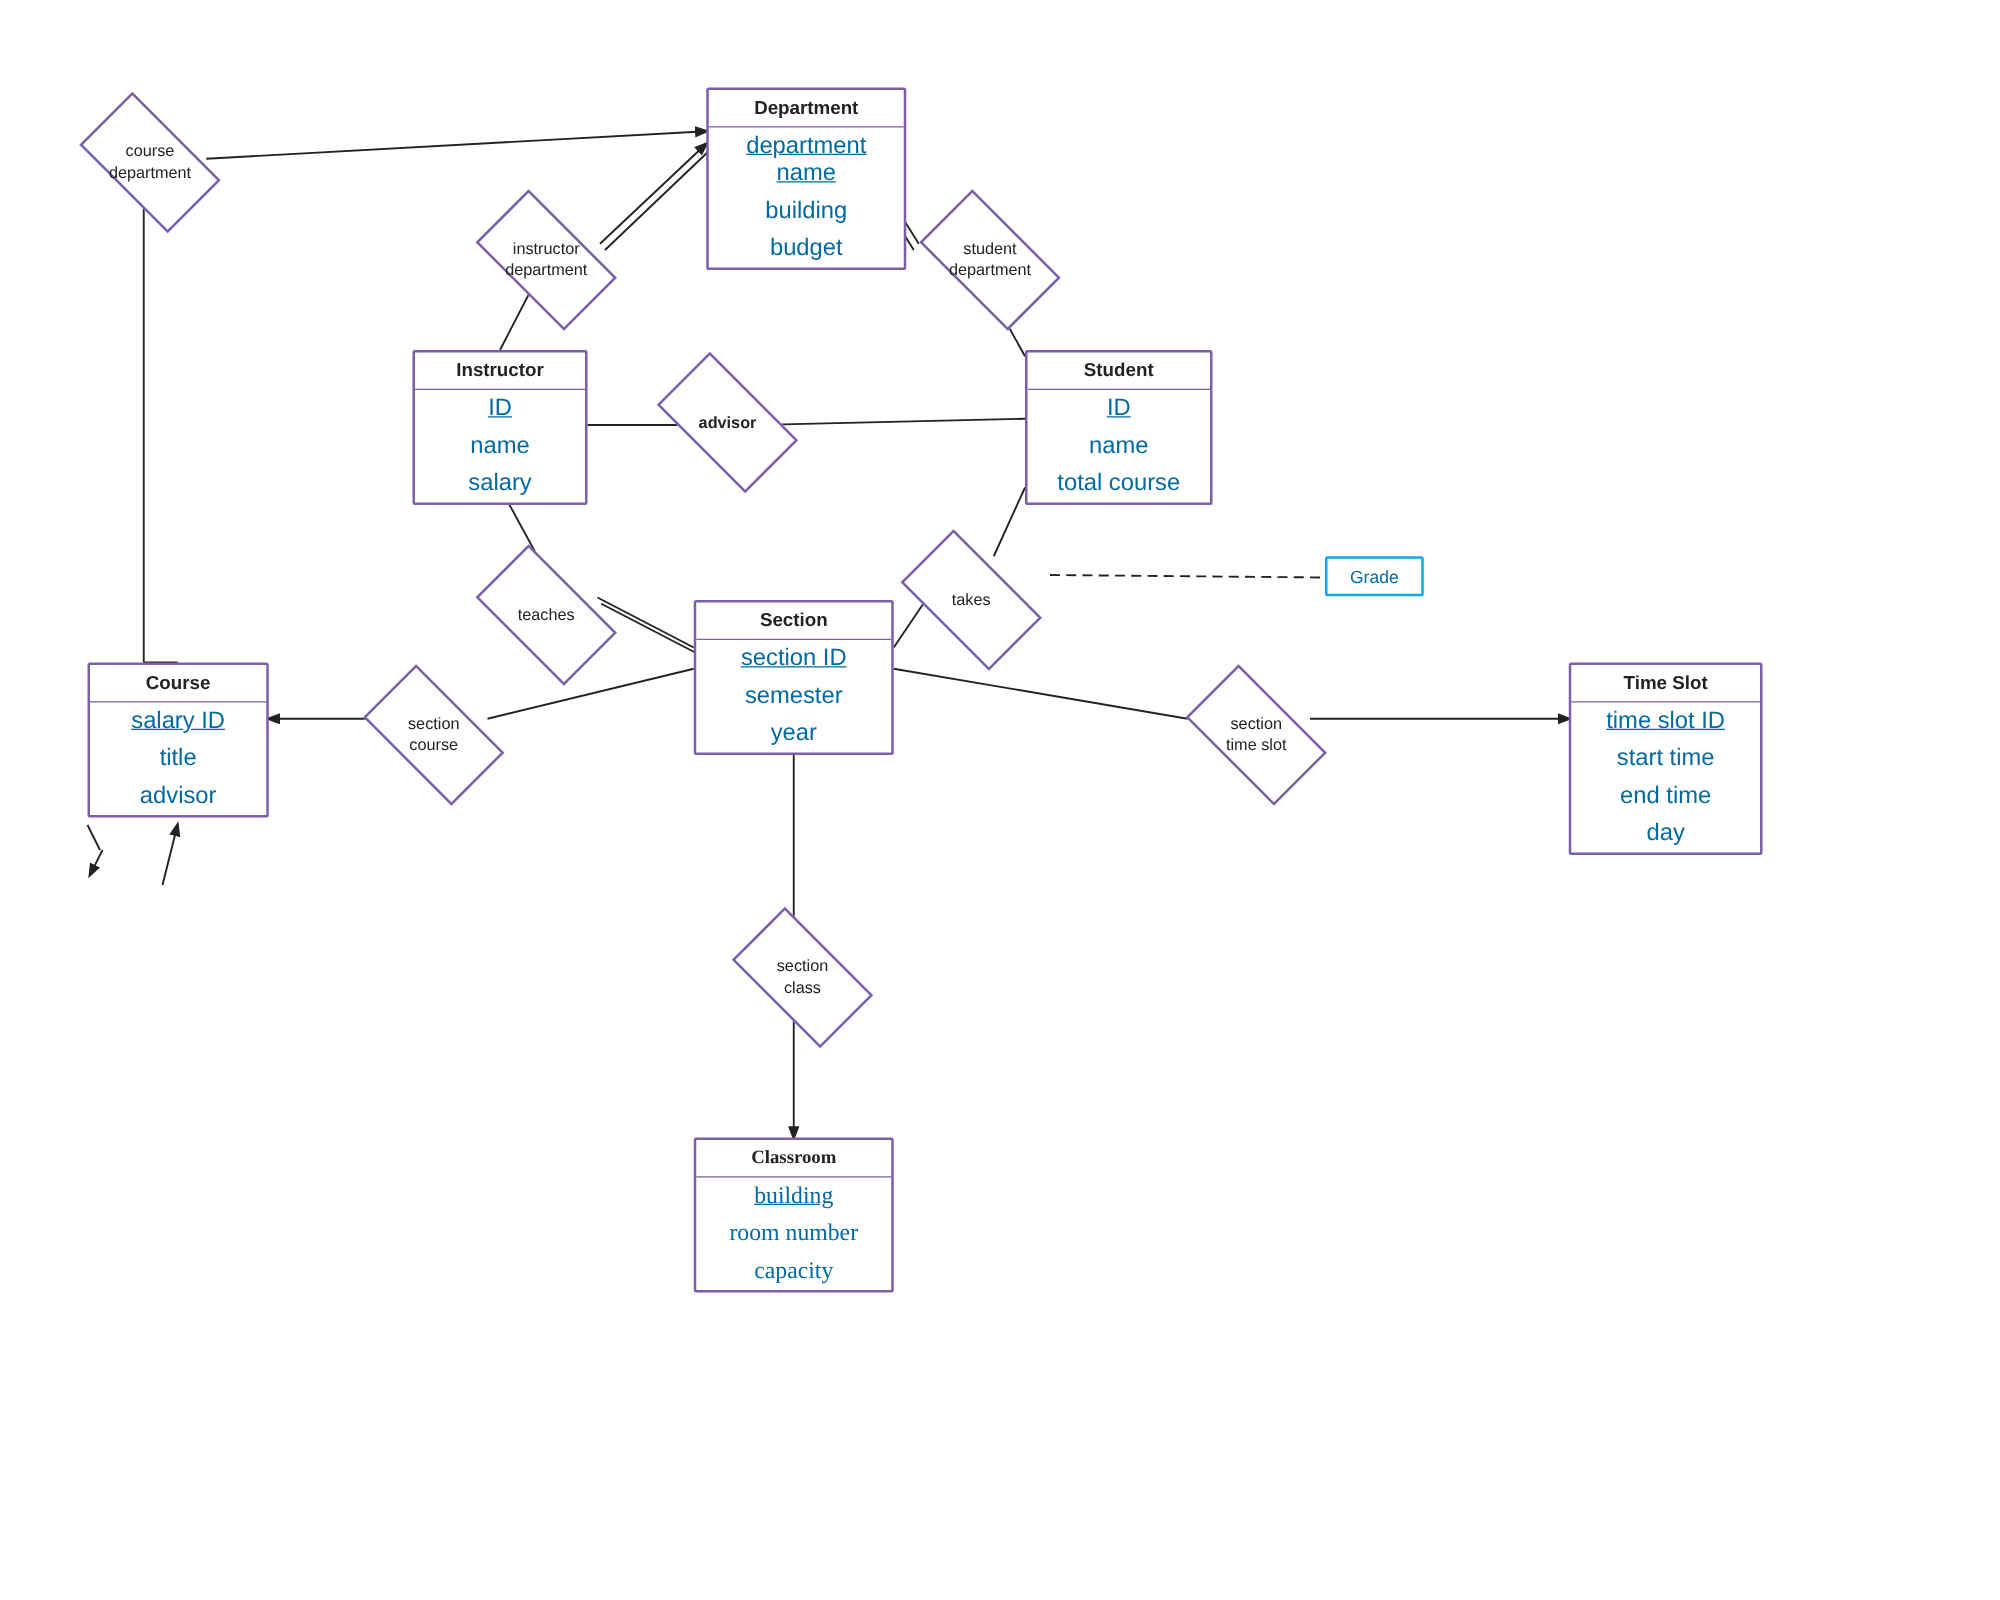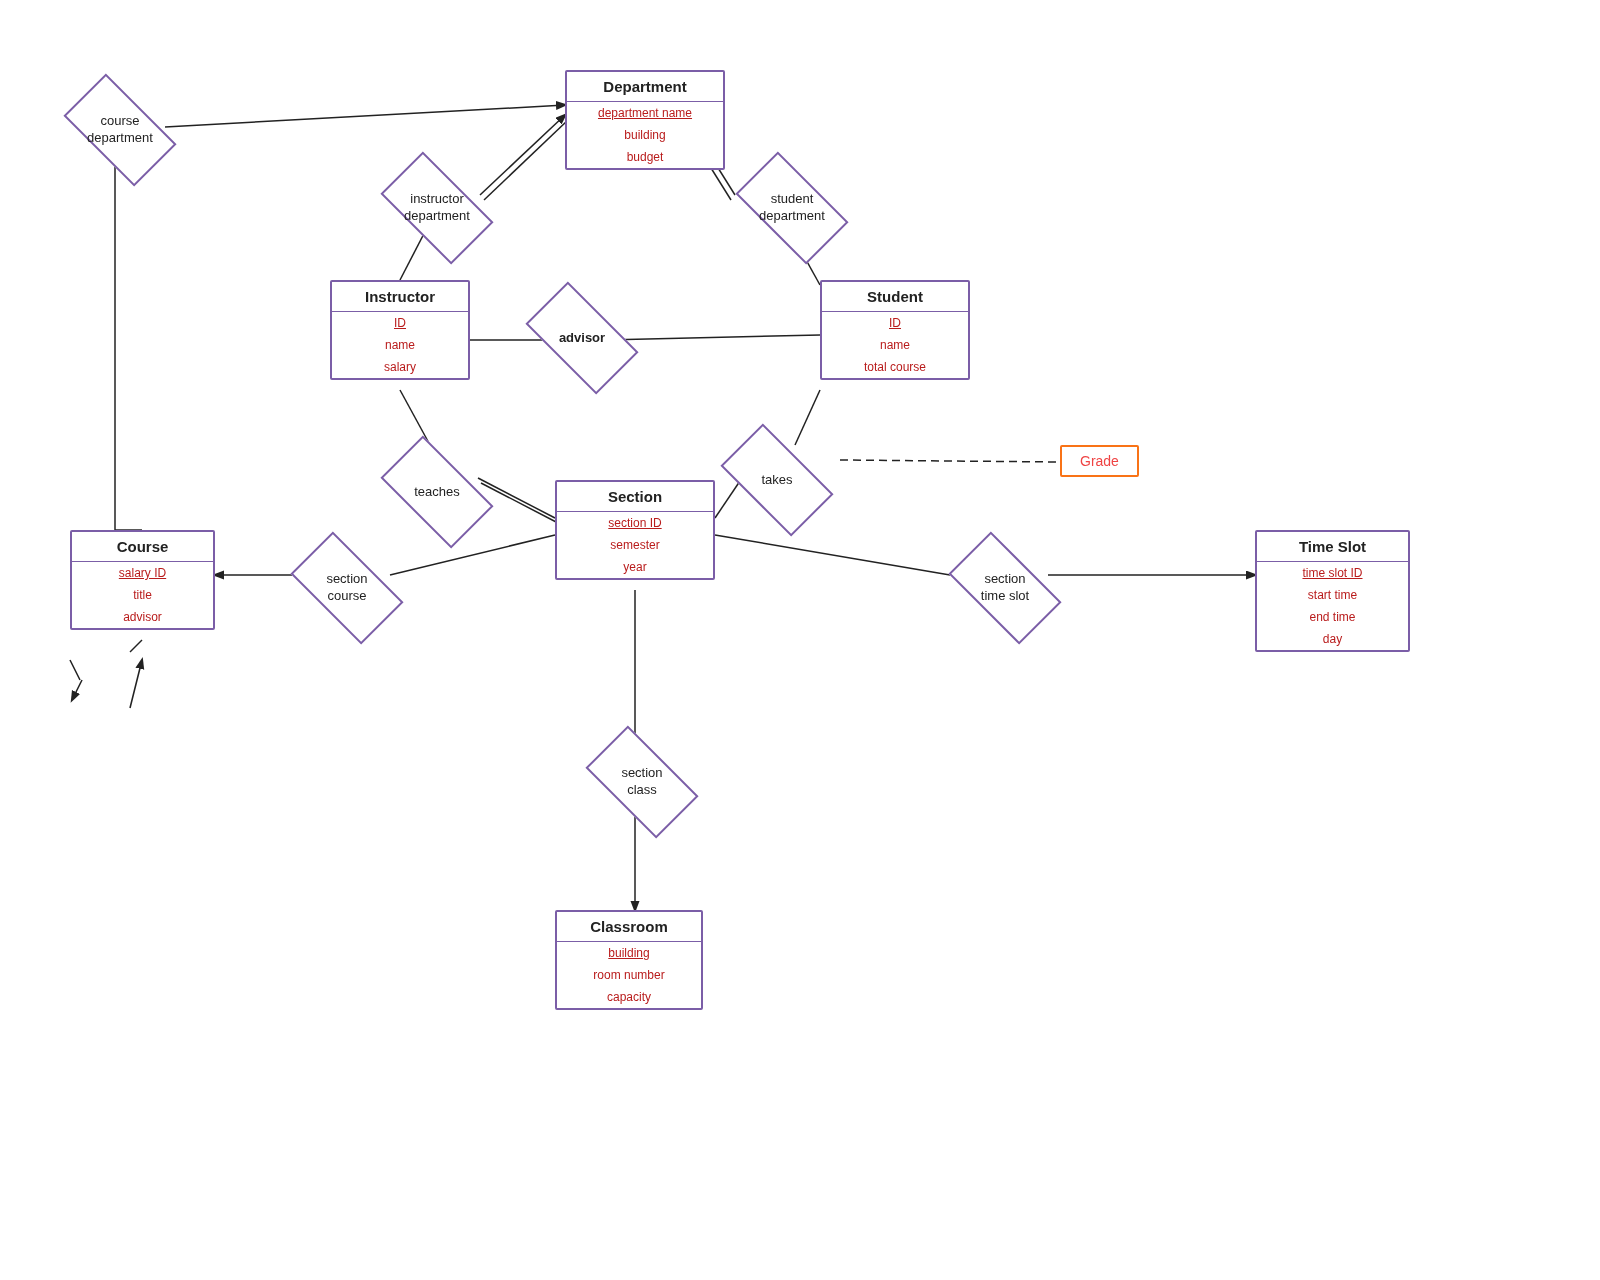--- a/index.html
+++ b/index.html
@@ -27,22 +27,22 @@
       color: #222;
     }
     .entity .entity-title {
       font-weight: 600;
       padding: 6px 14px;
       border-bottom: 1px solid #7b5ea7;
       font-size: 15px;
     }
     .entity .entity-attr {
       padding: 4px 14px;
-      font-size: 12px;
-      color: #b91c1c;
+      font-size: 19px;
+      color: #0369a1;
     }
     .entity .entity-attr.pk {
       text-decoration: underline;
     }
     
     .diamond-wrapper {
       position: absolute;
       display: flex;
       align-items: center;
       justify-content: center;
@@ -68,25 +68,25 @@
     
     svg.lines {
       position: absolute;
       top: 0; left: 0;
       width: 1600px;
       height: 1280px;
       pointer-events: none;
     }
     .grade-box {
       position: absolute;
-      border: 2px solid #f97316;
+      border: 2px solid #0ea5e9;
       background: #fff;
       padding: 6px 18px;
       font-size: 14px;
-      color: #ef4444;
+      color: #0369a1;
       border-radius: 2px;
     }
   </style>
 </head>
 <body>
 
 <div class="diagram">
   <svg class="lines">
 
     <line x1="165" y1="127" x2="565" y2="105" stroke="#222" stroke-width="1.5" marker-end="url(#arrow)"></line>
@@ -183,21 +183,21 @@
   </div>
 
   <div class="entity" style="left:1255px; top:530px; width:155px;">
     <div class="entity-title">Time Slot</div>
     <div class="entity-attr pk">time slot ID</div>
     <div class="entity-attr">start time</div>
     <div class="entity-attr">end time</div>
     <div class="entity-attr">day</div>
   </div>
 
-  <div class="entity" style="left:555px; top:910px; width:148px;">
+  <div class="entity" style="left:555px; top:910px; width:160px;font-family:Liberation Serif, serif;">
     <div class="entity-title">Classroom</div>
     <div class="entity-attr pk">building</div>
     <div class="entity-attr">room number</div>
     <div class="entity-attr">capacity</div>
   </div>
 
   <div class="diamond-wrapper" style="left:65px; top:90px; width:110px; height:80px;">
     <div class="diamond"></div>
     <div class="diamond-label">course<br>department</div>
   </div>

